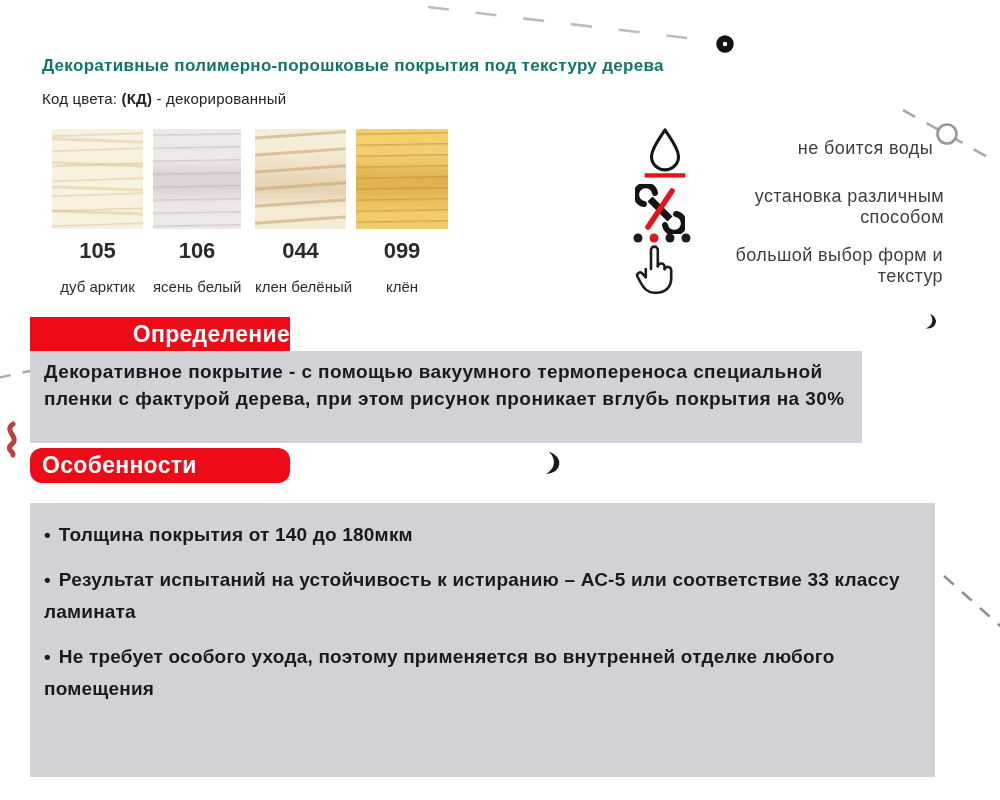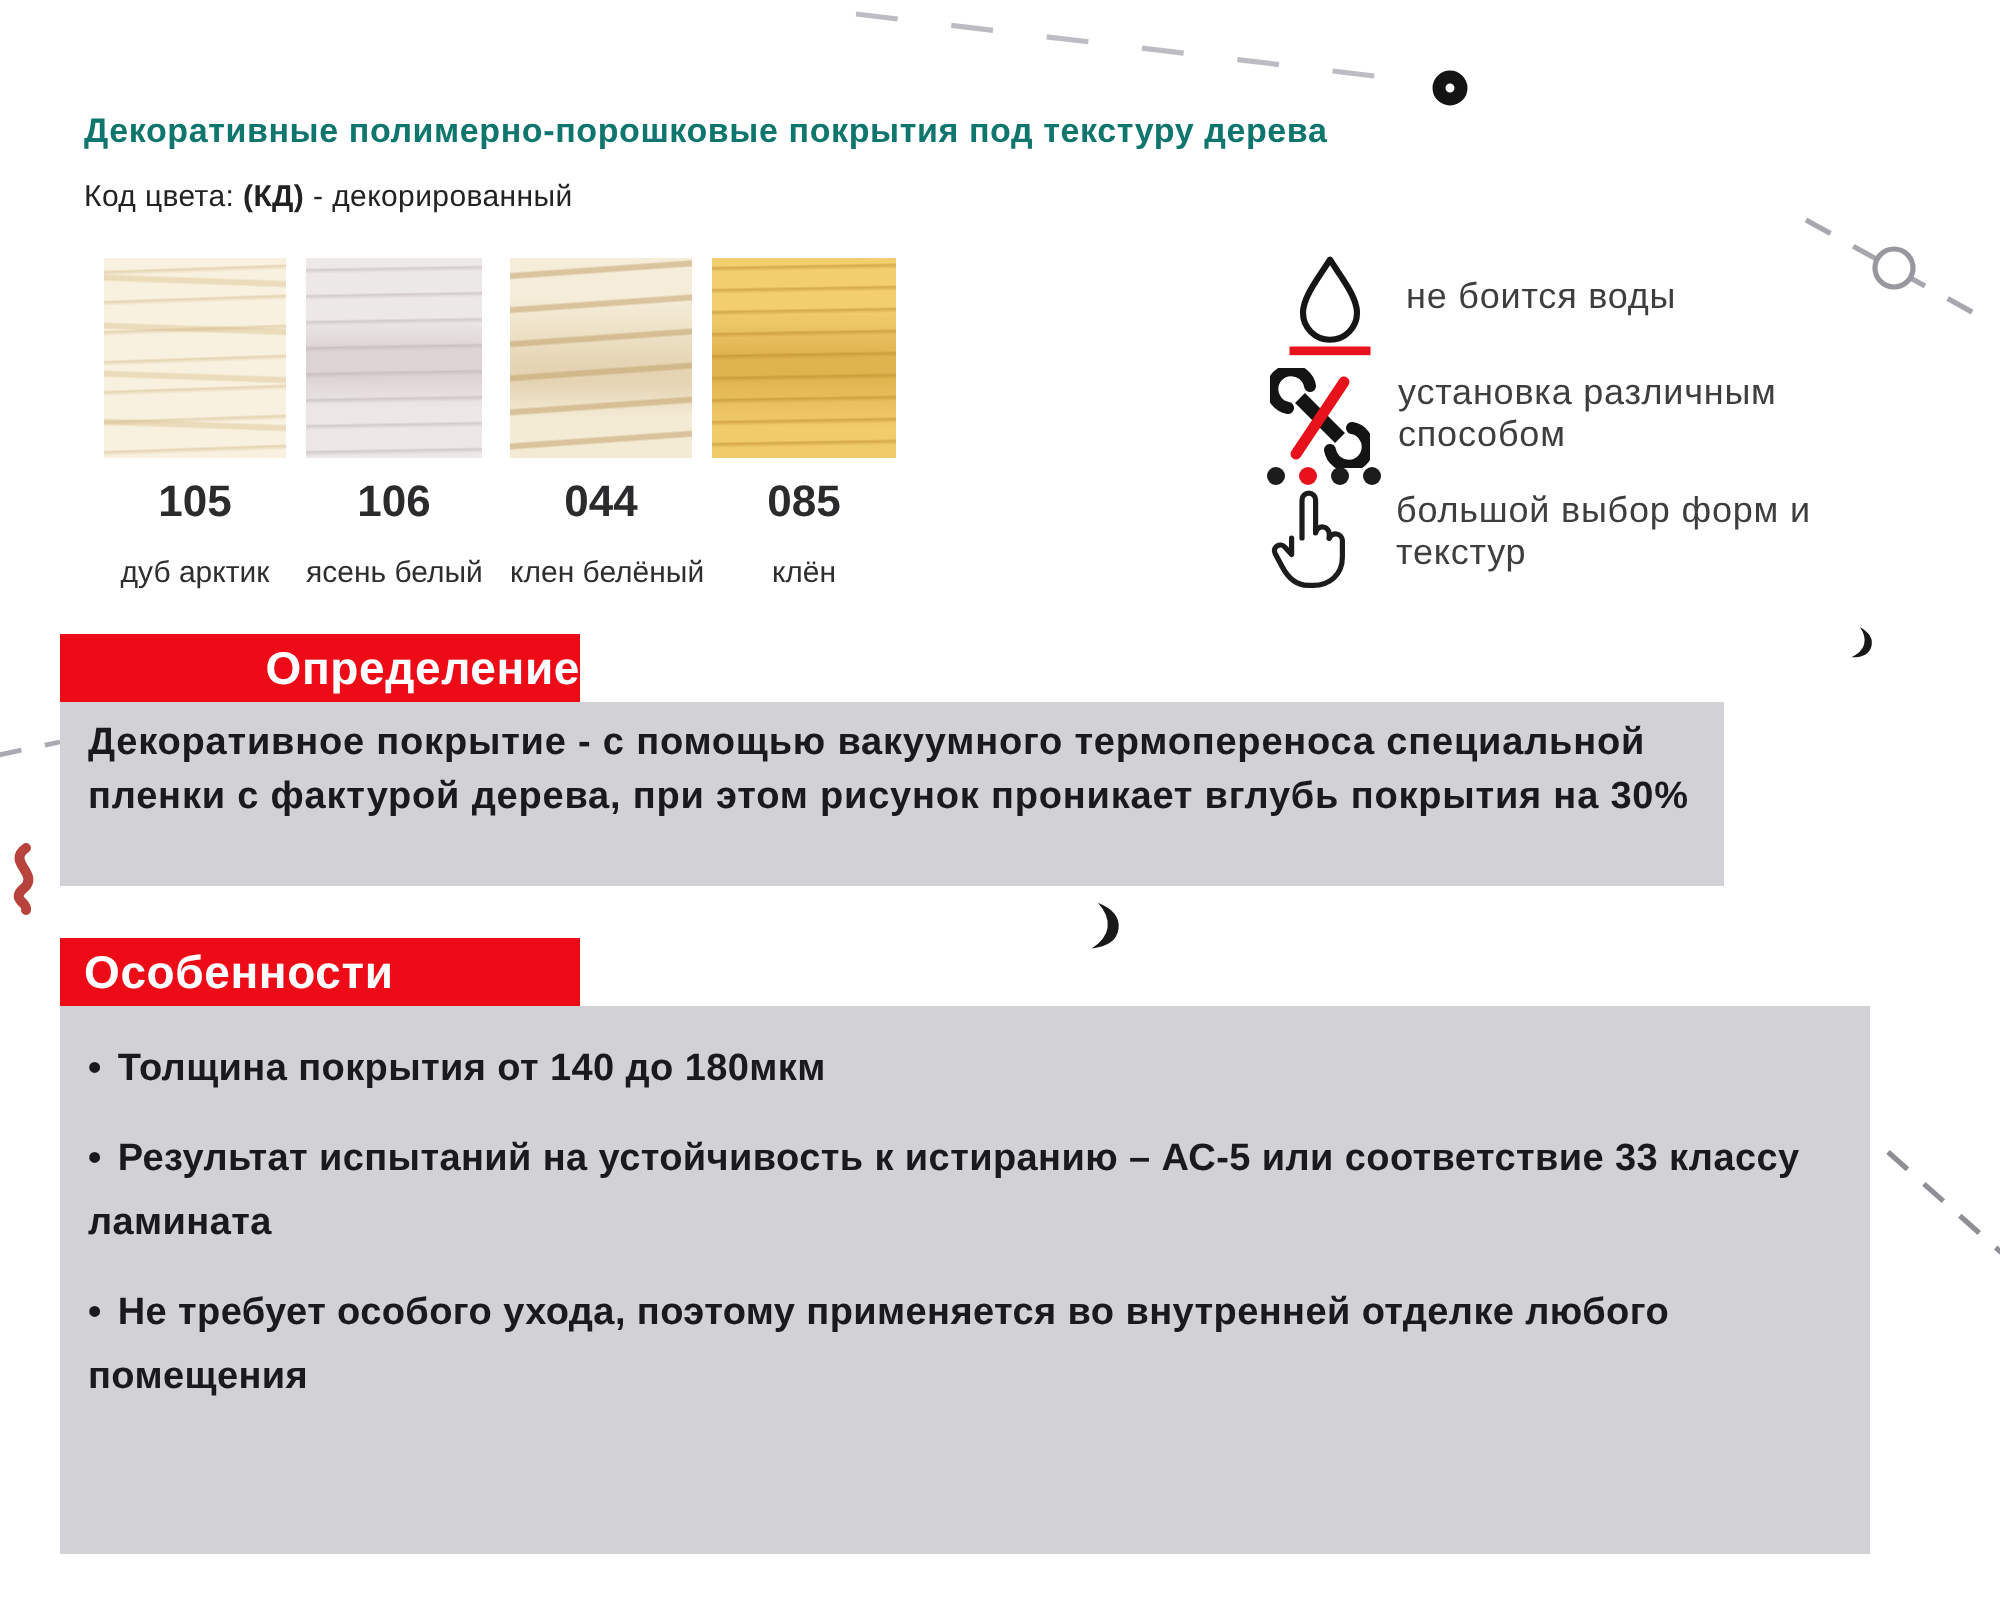--- a/index.html
+++ b/index.html
@@ -36,34 +36,34 @@
     position:absolute;left:458px;top:129px;width:84px;height:100px;background:#d2d2d6;
     display:flex;align-items:center;justify-content:center;
     font-size:20px;font-weight:600;color:#1f1f21;letter-spacing:.5px;
   }
   .sw-label{position:absolute;top:238px;text-align:center;white-space:nowrap;}
   .sw-label .code{font-size:22px;font-weight:600;color:#2b2b2d;}
   .sw-label .name{font-size:15px;font-weight:500;color:#2e2e30;margin-top:14px;}
   .lb1{left:52px;width:91px;} .lb2{left:153px;width:88px;} .lb3{left:255px;width:91px;} .lb4{left:356px;width:92px;}
   
   .benefit-label{
-    position:absolute;font-size:18px;line-height:21px;color:#3e3e40;letter-spacing:.4px;font-weight:400;
+    position:absolute;font-size:18px;line-height:21px;color:#3e3e40;letter-spacing:.4px;font-weight:400;text-align:right;
   }
   .bl1{left:703px;top:138px;width:230px;}
   .bl2{left:699px;top:186px;width:245px;}
   .bl3{left:698px;top:245px;width:245px;}
   .icon-abs{position:absolute;}
   
   .red-head{
     position:absolute;left:30px;width:260px;background:#ee0b18;color:#fff;
     font-size:23px;font-weight:700;letter-spacing:.3px;padding-left:12px;
     display:flex;align-items:center;box-sizing:border-box;
   }
   .rh1{top:317px;height:34px;justify-content:flex-end;}
-  .rh2{top:469px;height:35px;}
+  .rh2{top:448px;height:35px;border-radius:12px;}
   .gray-panel{position:absolute;left:30px;background:#d2d2d6;box-sizing:border-box;}
   .gp1{top:351px;width:832px;min-height:92px;padding:7px 14px;
        font-size:19px;font-weight:700;line-height:27px;letter-spacing:.4px;color:#1a1a1c;}
   .gp2{top:503px;width:905px;height:274px;padding:16px 14px 0;}
   .feature-list{list-style:none;margin:0;padding:0;}
   .feature-list li{
     font-size:19px;font-weight:700;line-height:32px;letter-spacing:.2px;color:#1a1a1c;margin-bottom:13px;
   }
   .feature-list li::before{content:"\2022";margin-right:8px;}
   
@@ -104,21 +104,21 @@
   </div>
   <div class="sw-label lb2">
     <div class="code">106</div>
     <div class="name">ясень белый</div>
   </div>
   <div class="sw-label lb3">
     <div class="code">044</div>
     <div class="name">клен белёный</div>
   </div>
   <div class="sw-label lb4">
-    <div class="code">085</div>
+    <div class="code">099</div>
     <div class="name">клён</div>
   </div>
 
   <svg class="icon-abs" style="left:641px;top:126px;" width="48" height="54" viewBox="0 0 48 56">
     <path d="M24 4 C19 12 10 23 10 31.5 a14 14 0 0 0 28 0 C38 23 29 12 24 4 Z" fill="none" stroke="#151515" stroke-width="3.2" stroke-linejoin="round"></path>
     <rect x="3" y="49" width="42" height="4.5" fill="#e8121c"></rect>
   </svg>
   <div class="benefit-label bl1">не боится воды</div>
 
   <svg class="icon-abs" style="left:635px;top:184px;" width="50" height="50" viewBox="0 0 50 50">

